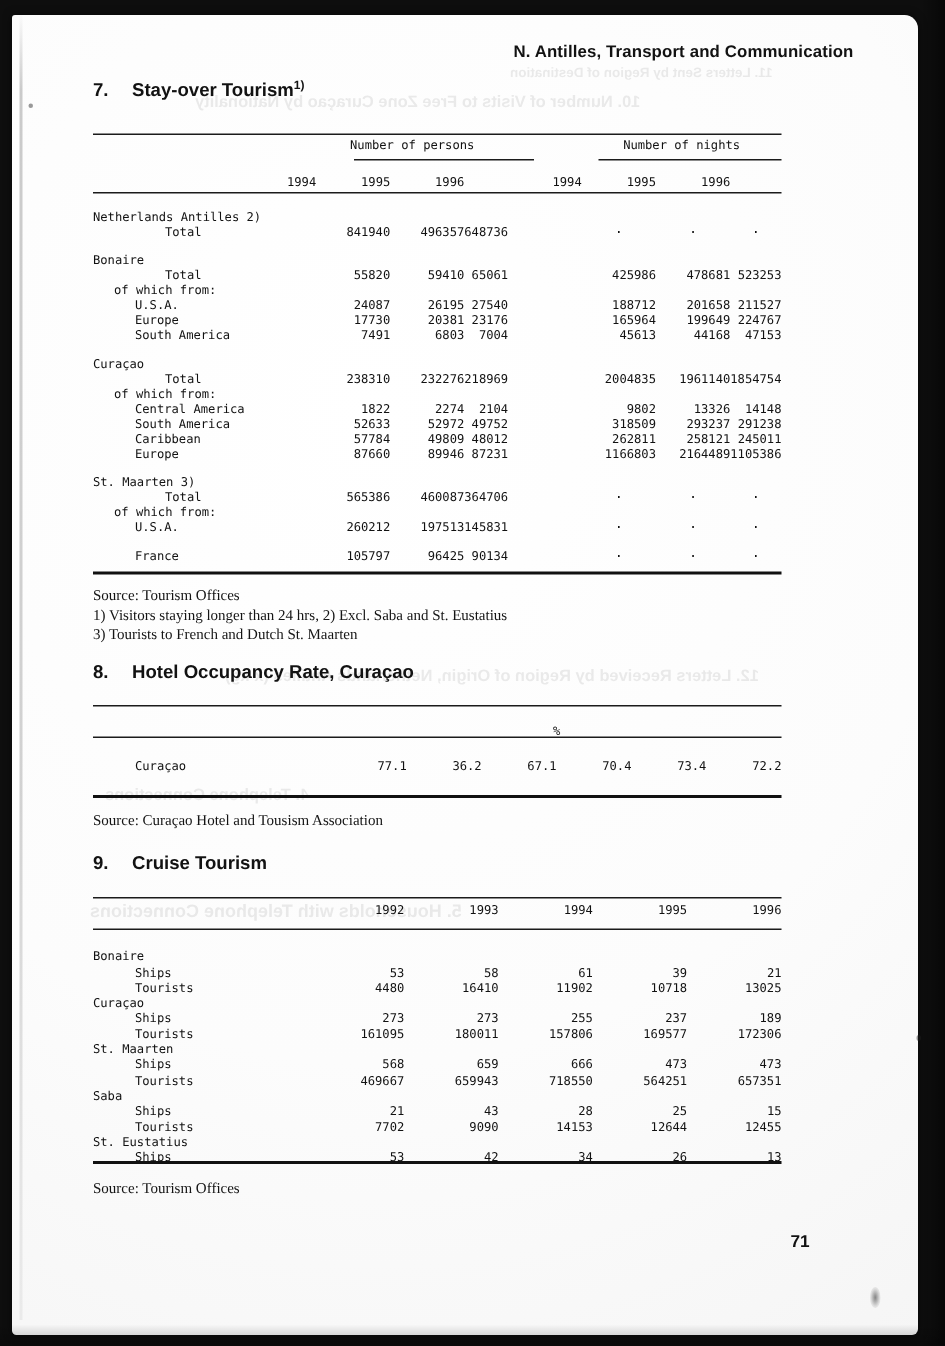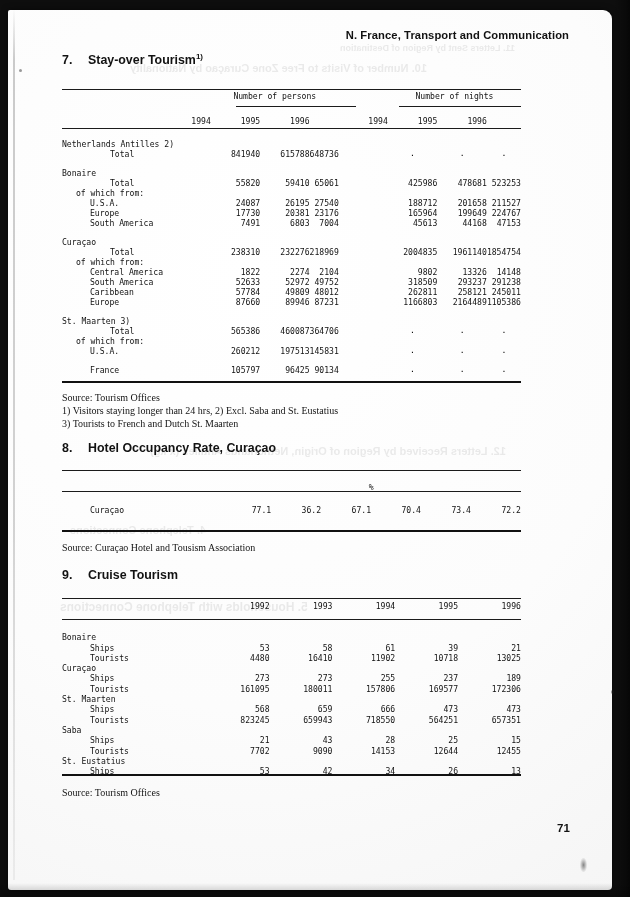--- a/index.html
+++ b/index.html
@@ -145,21 +145,20 @@
     color: #141414;
   }
 
   .unitrow { text-align: center; font-size: 8.1px; }
 
   .page-number {
     position: absolute;
     font-family: "Liberation Sans", sans-serif;
     font-size: 11.5px;
     font-weight: bold;
-    margin-left: 30px;
   }
   .corner-smudge {
     position: absolute;
     width: 7px; height: 14px;
     background: radial-gradient(ellipse at 50% 50%, rgba(40,40,40,0.55) 0%, rgba(90,90,90,0.15) 60%, rgba(255,255,255,0) 100%);
     border-radius: 50%;
   }
 </style>
 </head>
 <body>
@@ -171,21 +170,21 @@
   <div class="speck" style="left:611px; top:690px; width:3px; height:4px;"></div>
 
   <div class="content">
 
     <div class="ghost" style="left:340px; top:43px; font-size:9px;">11. Letters Sent by Region of Destination</div>
     <div class="ghost" style="left:130px; top:62px; font-size:11px;">10. Number of Visits to Free Zone Curaçao by Nationality</div>
     <div class="ghost" style="left:150px; top:445px; font-size:11px;">12. Letters Received by Region of Origin, Netherlands Antilles (x kg)</div>
     <div class="ghost" style="left:70px; top:524px; font-size:11px;">4. Telephone Connections</div>
     <div class="ghost" style="left:60px; top:600px; font-size:12px;">5. Households with Telephone Connections</div>
 
-    <div class="running-head">N. France, Transport and Communication</div>
+    <div class="running-head">N. Antilles, Transport and Communication</div>
 
     <div class="section-title" style="left:62px; top:52px;">
       <span class="num">7.</span><span>Stay-over Tourism</span><sup>1)</sup>
     </div>
 
     <div class="rule" style="left:62px; top:89px; width:459px;"></div>
     <div class="rule" style="left:236px; top:106px; width:120px;"></div>
     <div class="rule" style="left:399px; top:106px; width:122px;"></div>
     <div class="rule" style="left:62px; top:128px; width:459px;"></div>
     <div class="rule thick" style="left:62px; top:381px; width:459px;"></div>
@@ -221,21 +220,21 @@
             <td class="num-cell"></td>
             <td class="num-cell"></td>
             <td></td>
             <td class="num-cell"></td>
             <td class="num-cell"></td>
             <td class="num-cell"></td>
           </tr>
           <tr style="height: 10px;">
             <td class="lbl" style="padding-left: 48px;">Total</td>
             <td class="num-cell">841940</td>
-            <td class="num-cell">615788</td>
+            <td class="num-cell">496357</td>
             <td class="num-cell">648736</td>
             <td></td>
             <td class="dotmark">.</td>
             <td class="dotmark">.</td>
             <td class="dotmark">.</td>
           </tr>
           <tr style="height: 9px;">
             <td class="lbl" style="padding-left: 0px;"></td>
             <td class="num-cell"></td>
             <td class="num-cell"></td>
@@ -580,21 +579,21 @@
           <tr style="height: 10.3px;">
             <td class="lbl" style="padding-left: 28px;">Ships</td>
             <td class="num-cell">568</td>
             <td class="num-cell">659</td>
             <td class="num-cell">666</td>
             <td class="num-cell">473</td>
             <td class="num-cell">473</td>
           </tr>
           <tr style="height: 10.3px;">
             <td class="lbl" style="padding-left: 28px;">Tourists</td>
-            <td class="num-cell">823245</td>
+            <td class="num-cell">469667</td>
             <td class="num-cell">659943</td>
             <td class="num-cell">718550</td>
             <td class="num-cell">564251</td>
             <td class="num-cell">657351</td>
           </tr>
           <tr style="height: 10.3px;">
             <td class="lbl grp" style="padding-left: 0px;">Saba</td>
             <td class="num-cell"></td>
             <td class="num-cell"></td>
             <td class="num-cell"></td>

